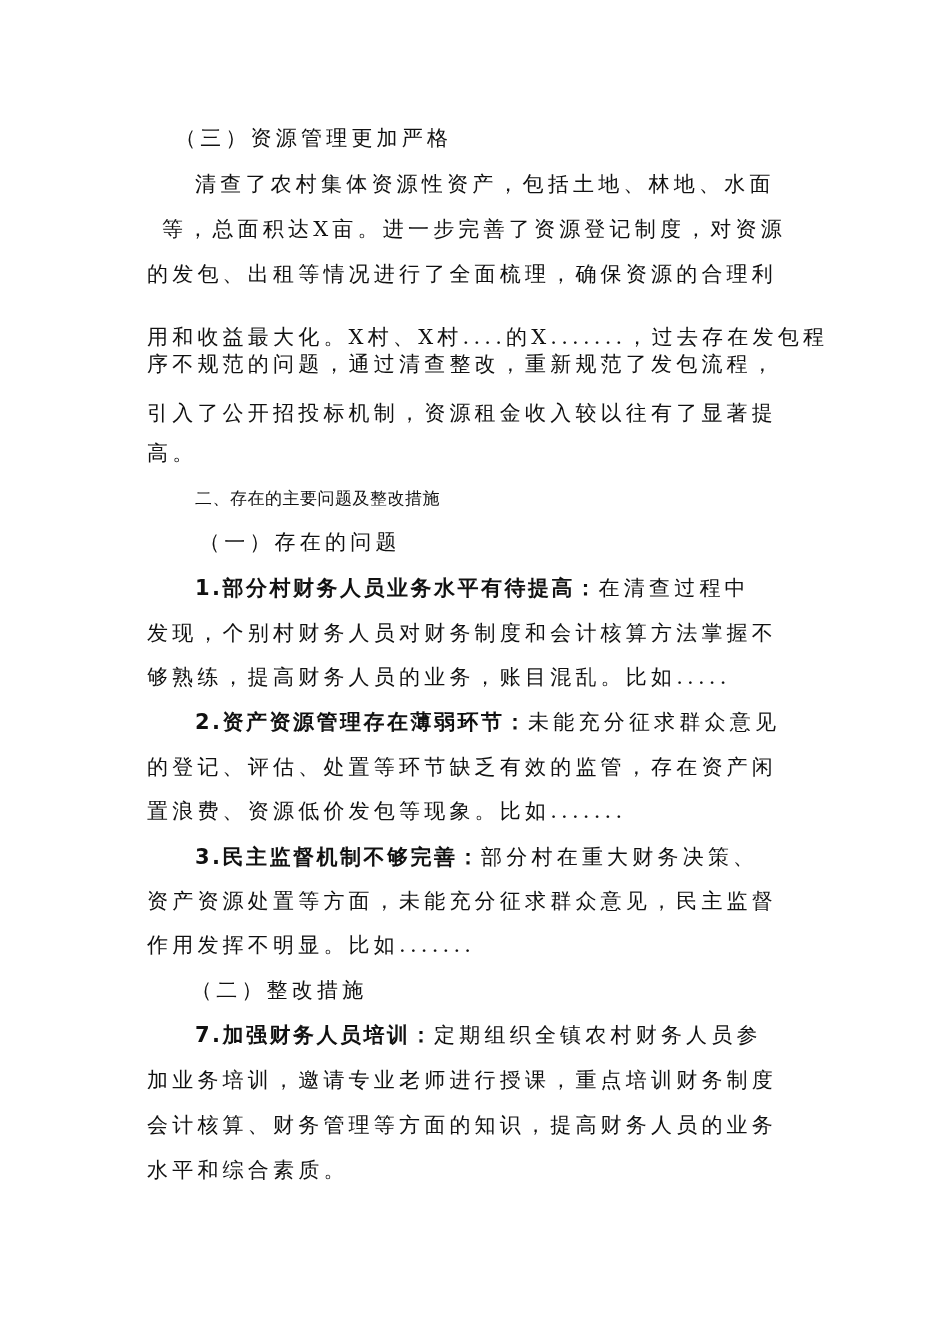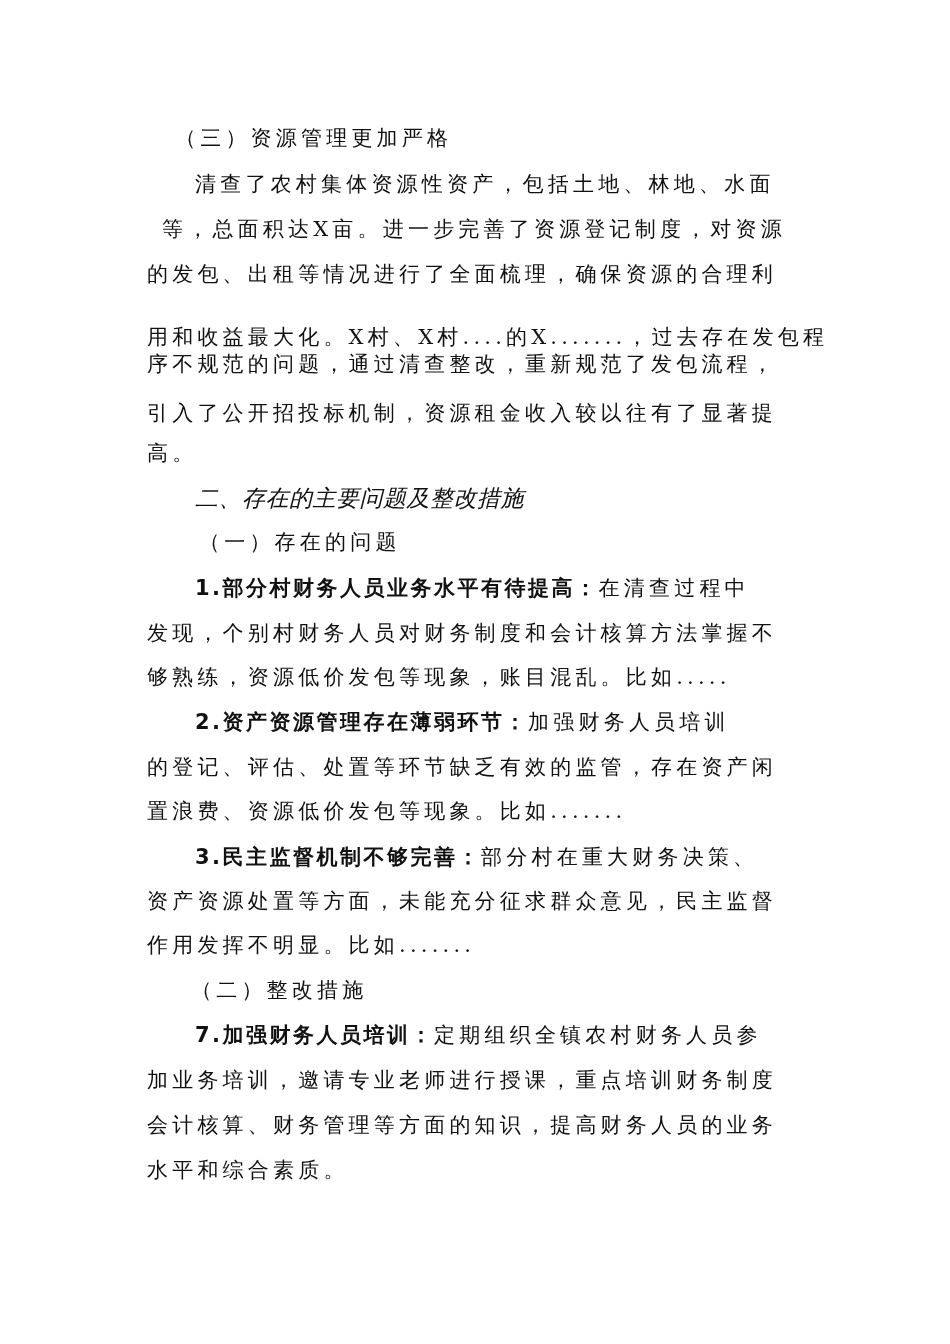--- a/index.html
+++ b/index.html
@@ -1,20 +1,20 @@
 <!DOCTYPE html>
 <html><head>
 <meta charset="utf-8">
 <style>
   html, body { margin: 0; padding: 0; background: #ffffff; }
   body { width: 950px; height: 1344px; position: relative; overflow: hidden;
          font-family: "DejaVu Serif", "Liberation Serif", serif; color: #111; }
   .page { position: absolute; left: 147px; top: 115px; width: 656px; }
   .line { position: absolute; left: 0; white-space: nowrap; font-size: 21px; line-height: 30px; letter-spacing: 4.2px; }
-  .heading2 { font-family: "DejaVu Sans", "Liberation Sans", sans-serif; font-size: 23px; letter-spacing: 0.5px; font-style: italic; }
+  .heading2 { font-family: "DejaVu Sans", "Liberation Sans", sans-serif; font-size: 17px; letter-spacing: 0.5px; }
   .b { font-family: "DejaVu Sans", "Liberation Sans", sans-serif; font-weight: bold; letter-spacing: 2.5px; }
 </style>
 </head>
 <body>
 
 <div class="page">
   <div class="line" style="top:8px; left:28px;">（三）资源管理更加严格</div>
 
   <div class="line" style="top:54px; left:48px;">清查了农村集体资源性资产，包括土地、林地、水面</div>
   <div class="line" style="top:99px;margin-left:15px;">等，总面积达X亩。进一步完善了资源登记制度，对资源</div>
@@ -24,24 +24,24 @@
   <div class="line" style="top:283px;">引入了公开招投标机制，资源租金收入较以往有了显著提</div>
   <div class="line" style="top:323px;">高。</div>
 
   <div class="line heading2" style="top:368px; left:48px;">二、存在的主要问题及整改措施</div>
   <div class="line" style="top:412px; left:52px;">（一）存在的问题</div>
 
   <div class="line" style="top:458px; left:48px;">
     <span class="b">1.部分村财务人员业务水平有待提高：</span><span>在清查过程中</span>
   </div>
   <div class="line" style="top:503px;">发现，个别村财务人员对财务制度和会计核算方法掌握不</div>
-  <div class="line" style="top:547px;">够熟练，资源低价发包等现象，账目混乱。比如.....</div>
+  <div class="line" style="top:547px;">够熟练，提高财务人员的业务，账目混乱。比如.....</div>
 
   <div class="line" style="top:592px; left:48px;">
-    <span class="b">2.资产资源管理存在薄弱环节：</span><span>加强财务人员培训</span>
+    <span class="b">2.资产资源管理存在薄弱环节：</span><span>未能充分征求群众意见</span>
   </div>
   <div class="line" style="top:637px;">的登记、评估、处置等环节缺乏有效的监管，存在资产闲</div>
   <div class="line" style="top:681px;">置浪费、资源低价发包等现象。比如.......</div>
 
   <div class="line" style="top:727px; left:48px;">
     <span class="b">3.民主监督机制不够完善：</span><span>部分村在重大财务决策、</span>
   </div>
   <div class="line" style="top:771px;">资产资源处置等方面，未能充分征求群众意见，民主监督</div>
   <div class="line" style="top:815px;">作用发挥不明显。比如.......</div>
 

